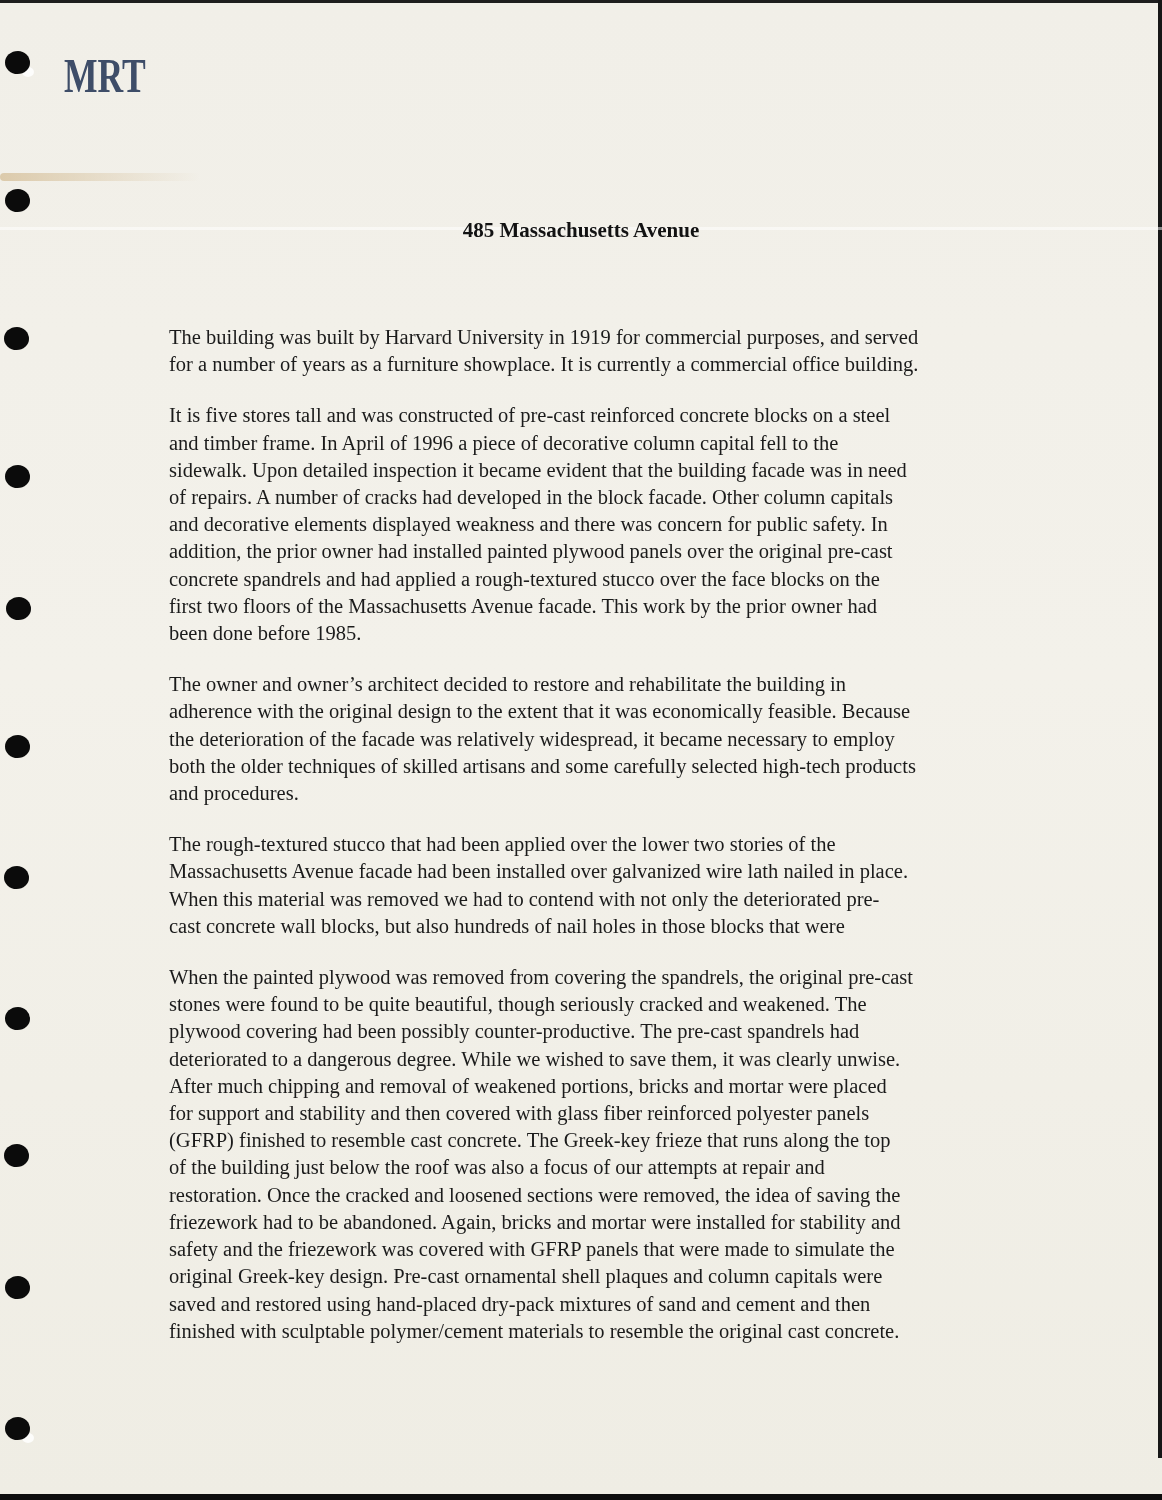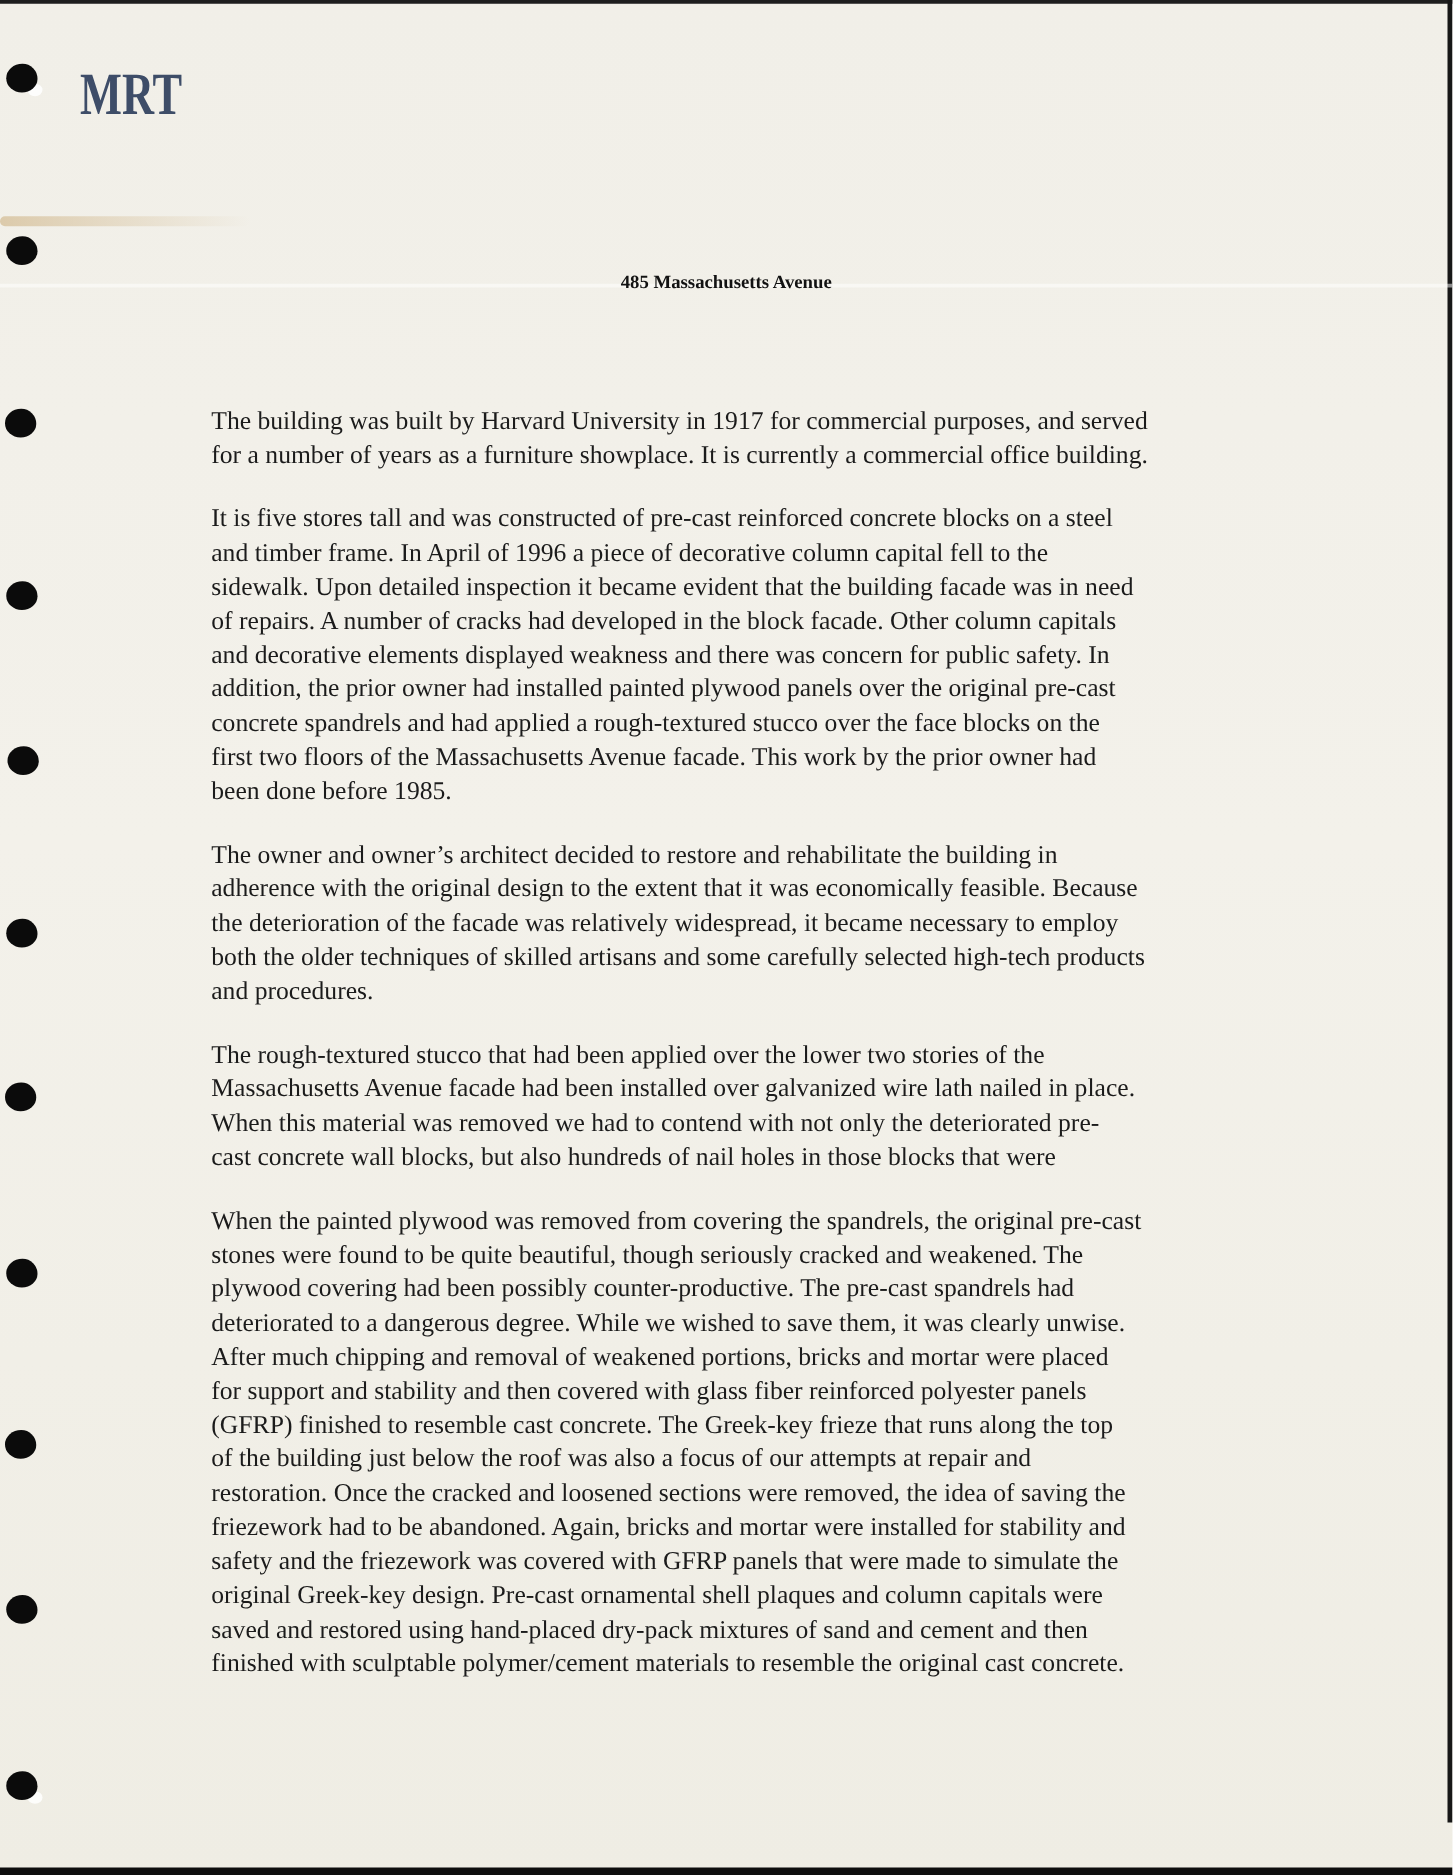--- a/index.html
+++ b/index.html
@@ -45,21 +45,21 @@
     font-weight: bold; font-size: 48px; line-height: 1;
     letter-spacing: 0px;
     transform: scaleX(.74); transform-origin: left top;
     font-family: "Liberation Serif", serif;
   }
 
   
   .doc-title {
     position: absolute; top: 218px; left: 0; width: 100%;
     text-align: center;
-    font-weight: bold; font-size: 15px; color: #121212;
+    font-weight: bold; font-size: 21px; color: #121212;
   }
 
   
   .doc-body {
     position: absolute; left: 169px; top: 324px; width: 900px;
     font-size: 20.5px; line-height: 27.2px; color: #1b1b1b;
   }
   .doc-body p {
     margin: 0 0 24px 0;
     white-space: pre; 
@@ -84,21 +84,21 @@
 <div class="hole" style="top:1007px"></div>
 <div class="hole" style="top:1144px; left:4px"></div>
 <div class="hole" style="top:1276px"></div>
 <div class="hole notch" style="top:1417px"></div>
 
 <div class="logo" style="color: rgb(62, 77, 104);">MRT</div>
 
 <div class="doc-title">485 Massachusetts Avenue</div>
 
 <div class="doc-body">
-    <p>The building was built by Harvard University in 1917 for commercial purposes, and served
+    <p>The building was built by Harvard University in 1919 for commercial purposes, and served
 for a number of years as a furniture showplace. It is currently a commercial office building.</p>
     <p>It is five stores tall and was constructed of pre-cast reinforced concrete blocks on a steel
 and timber frame. In April of 1996 a piece of decorative column capital fell to the
 sidewalk. Upon detailed inspection it became evident that the building facade was in need
 of repairs. A number of cracks had developed in the block facade. Other column capitals
 and decorative elements displayed weakness and there was concern for public safety. In
 addition, the prior owner had installed painted plywood panels over the original pre-cast
 concrete spandrels and had applied a rough-textured stucco over the face blocks on the
 first two floors of the Massachusetts Avenue facade. This work by the prior owner had
 been done before 1985.</p>

